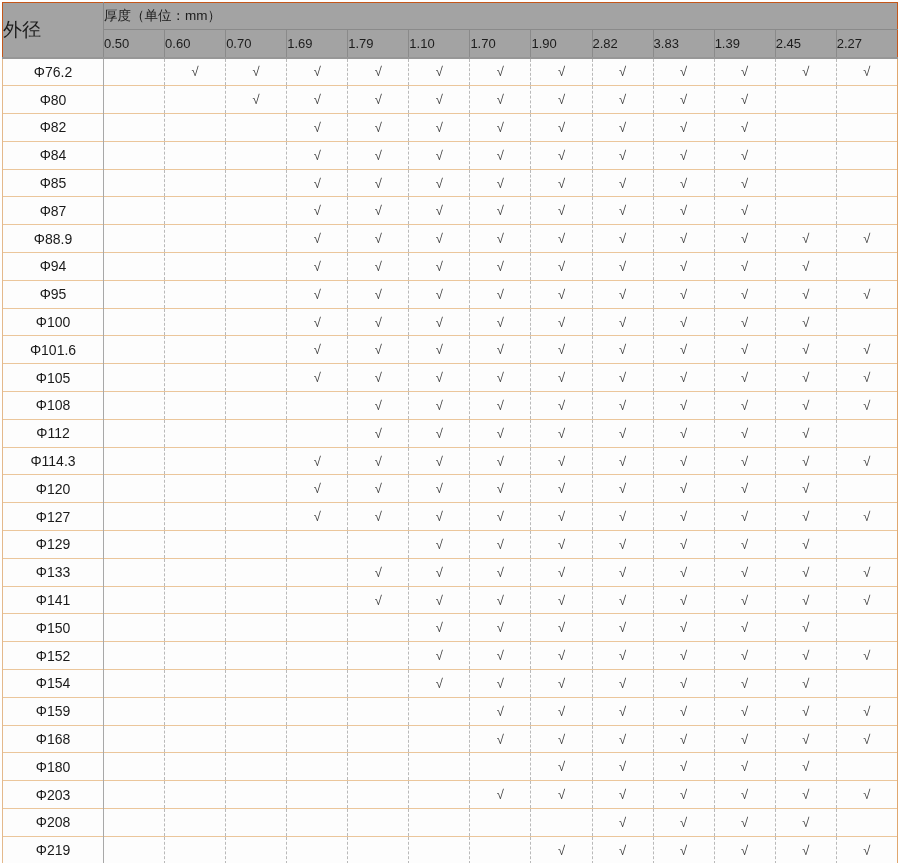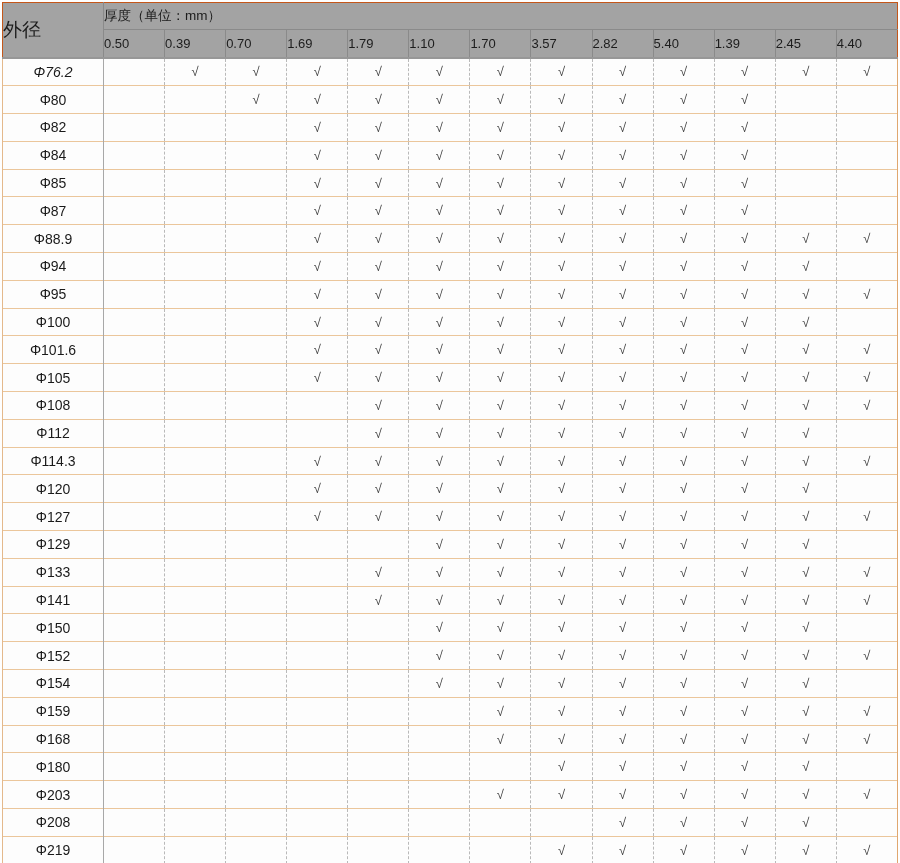--- a/index.html
+++ b/index.html
@@ -38,21 +38,21 @@
   thead tr.title-row { height: 27px; }
   thead tr.cols-row  { height: 28px; }
   th.corner {
     font-size: 19px;
     border-left: 1px solid #c4571a;
   }
   th.thick-title { font-size: 13.5px; }
   th.thick-col   { font-size: 13px; }
   thead th.last-col { border-right: 1px solid #c4571a; }
   
-  tbody tr:first-child td { border-top: 2px solid #979797; font-style: italic; }
+  tbody tr:first-child td { border-top: 2px solid #979797; }
   
   tbody td {
     background: #fdfdfd;
     padding: 0;
     text-align: center;
     vertical-align: middle;
     border-top: 1px solid #ebc69b;
     border-left: 1px dashed #b9b9b9;
     height: 26.8px;
     overflow: hidden;
@@ -79,32 +79,32 @@
     <colgroup>
       <col id="col-diameter" style="width:101px">
     </colgroup>
     <thead>
       <tr class="title-row">
         <th class="corner" rowspan="2">外径</th>
         <th class="thick-title last-col" id="thickness-title" colspan="13">厚度（单位：mm）</th>
       </tr>
       <tr class="cols-row" id="thickness-cols">
           <th class="thick-col">0.50</th>
-          <th class="thick-col">0.39</th>
+          <th class="thick-col">0.60</th>
           <th class="thick-col">0.70</th>
           <th class="thick-col">1.69</th>
           <th class="thick-col">1.79</th>
           <th class="thick-col">1.10</th>
           <th class="thick-col">1.70</th>
-          <th class="thick-col">3.57</th>
+          <th class="thick-col">1.90</th>
           <th class="thick-col">2.82</th>
-          <th class="thick-col">5.40</th>
+          <th class="thick-col">3.83</th>
           <th class="thick-col">1.39</th>
           <th class="thick-col">2.45</th>
-          <th class="thick-col last-col">4.40</th>
+          <th class="thick-col last-col">2.27</th>
         </tr>
     </thead>
     <tbody id="table-body">
         <tr>
           <td class="row-head">Φ76.2</td>
           <td class="check first-data"></td>
           <td class="check">√</td>
           <td class="check">√</td>
           <td class="check">√</td>
           <td class="check">√</td>

